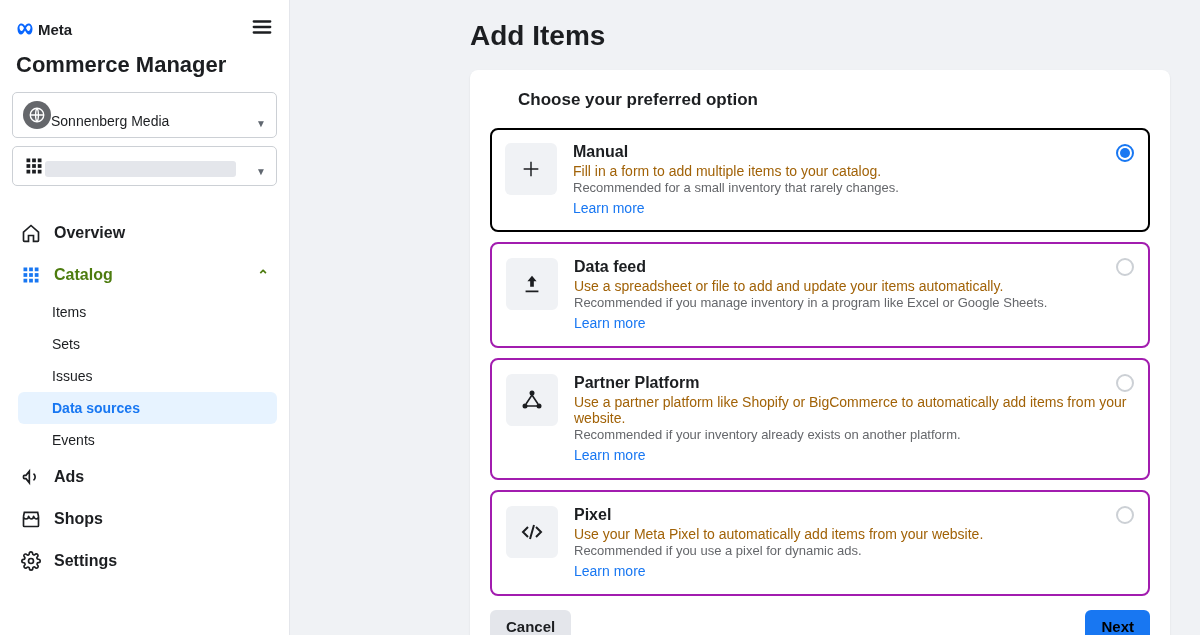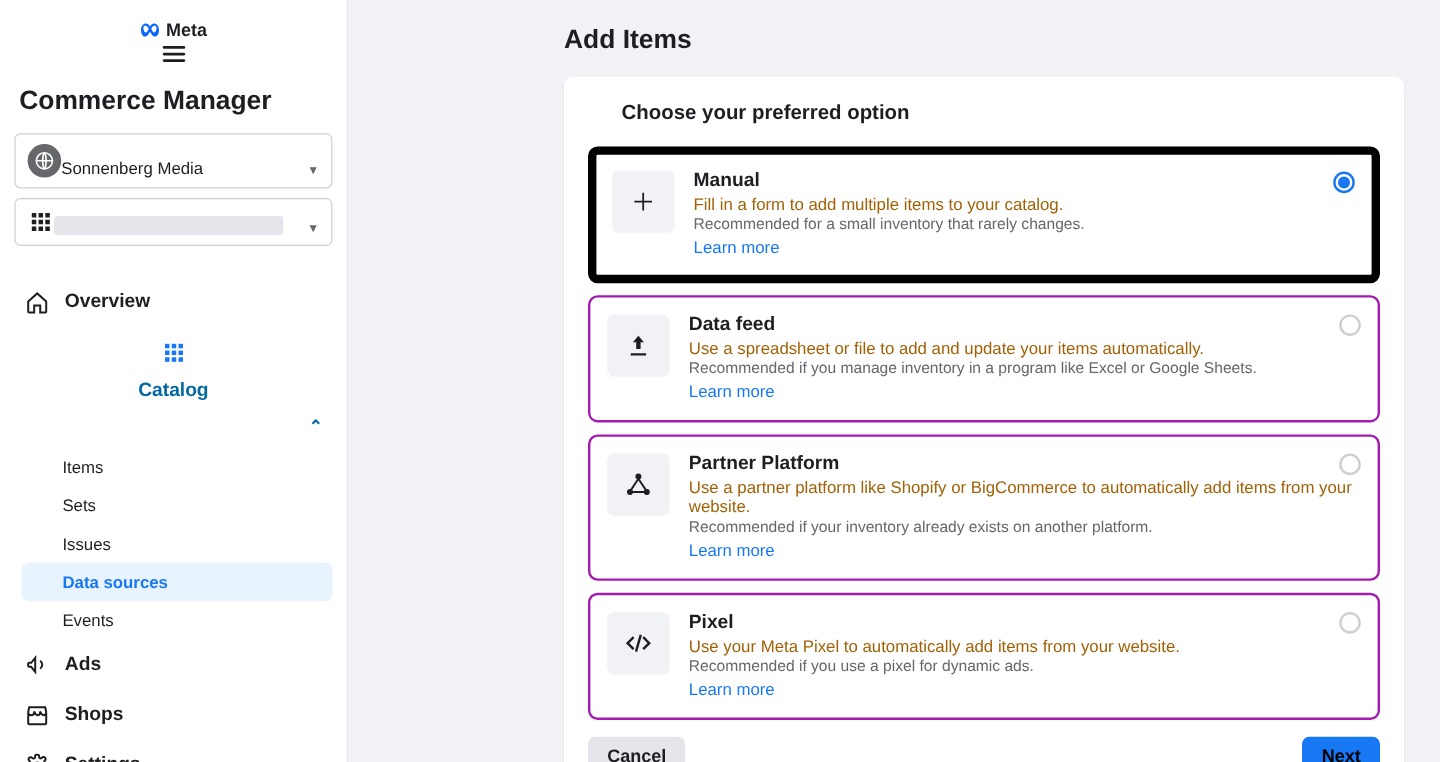--- a/index.html
+++ b/index.html
@@ -1,42 +1,42 @@
 <!DOCTYPE html>
 <html><head>
 <meta charset="utf-8">
 <style>
 * { box-sizing: border-box; margin: 0; padding: 0; }
 body { font-family: -apple-system, BlinkMacSystemFont, "Segoe UI", Helvetica, Arial, sans-serif; background: #f0f2f5; width: 1200px; height: 635px; overflow: hidden; display: flex; }
 .sidebar { width: 290px; background: #fff; border-right: 1px solid #e4e6eb; padding: 16px 12px; display: flex; flex-direction: column; }
-.sidebar-header { display: flex; align-items: center; justify-content: space-between; padding: 0 4px 4px; flex-direction: column; }
+.sidebar-header { display: flex; align-items: center; justify-content: space-between; padding: 0 4px 4px; }
 .meta-logo { display: flex; align-items: center; gap: 4px; font-weight: 600; font-size: 15px; color: #1c1e21; }
 .meta-logo svg { width: 18px; height: 18px; }
 .hamburger { cursor: pointer; }
 .app-title { font-size: 22px; font-weight: 700; color: #1c1e21; padding: 6px 4px 14px; }
 .dropdown { border: 1px solid #ccd0d5; border-radius: 5px; padding: 8px 10px; display: flex; align-items: flex-end; margin-bottom: 8px; cursor: pointer; }
 .dropdown .avatar { width: 28px; height: 28px; border-radius: 50%; background: #65676b; display: flex; align-items: center; justify-content: center; color: #fff; flex-shrink: 0; }
 .dropdown .grid-icon { width: 22px; height: 22px; display: flex; align-items: center; justify-content: center; flex-shrink: 0; }
 .dropdown-label { flex: 1; font-size: 14px; color: #1c1e21; }
 .dropdown-skeleton { flex: 1; height: 16px; background: #e4e6eb; border-radius: 3px; margin-right: 20px; }
 .caret { font-size: 10px; color: #606770; }
 .nav { margin-top: 18px; }
 .nav-item { display: flex; align-items: center; gap: 12px; padding: 10px 8px; border-radius: 6px; cursor: pointer; font-size: 16px; color: #1c1e21; font-weight: 600; }
-.nav-item.active { color: #0369a1; flex-direction: column; }
+.nav-item.active { color: #4d7c0f; }
 .nav-item .chev { margin-left: auto; font-size: 14px; }
 .nav-icon { width: 22px; height: 22px; display: flex; align-items: center; justify-content: center; }
 .subnav { padding-left: 26px; }
 .subnav-item { padding: 8px 14px; font-size: 14px; color: #1c1e21; cursor: pointer; border-radius: 6px; }
 .subnav-item.active { background: #e7f3ff; color: #1877f2; font-weight: 600; border-radius: 6px; margin-left: -20px; padding-left: 34px; }
 .main { flex: 1; padding: 20px 30px 0 180px; overflow: hidden; }
-.page-title { font-size: 22px; font-weight: 700; color: #1c1e21; margin-bottom: 18px; }
+.page-title { font-size: 28px; font-weight: 700; color: #1c1e21; margin-bottom: 18px; }
 .card { background: #fff; border-radius: 8px; box-shadow: 0 1px 2px rgba(0,0,0,0.1); padding: 20px 20px 16px; }
 .card-heading { font-size: 17px; font-weight: 700; color: #1c1e21; margin-bottom: 18px; margin-left: 28px; }
 .option { border: 2px solid #a21caf; border-radius: 8px; padding: 14px; display: flex; gap: 16px; margin-bottom: 10px; cursor: pointer; position: relative; }
-.option.selected { border: 7px solid #000000; padding: 13px; }
+.option.selected { border: 2px solid #000000; padding: 13px; }
 .option-icon { width: 52px; height: 52px; background: #f0f2f5; border-radius: 6px; display: flex; align-items: center; justify-content: center; flex-shrink: 0; }
 .option-body { flex: 1; }
 .option-title { font-size: 16px; font-weight: 700; color: #1c1e21; margin-bottom: 2px; }
 .option-desc { font-size: 14px; color: #a16207; margin-bottom: 1px; }
 .option-rec { font-size: 13px; color: #65676b; margin-bottom: 4px; }
 .option-link { font-size: 14px; color: #1877f2; cursor: pointer; }
 .radio { position: absolute; top: 14px; right: 14px; width: 18px; height: 18px; border: 2px solid #ccd0d5; border-radius: 50%; display: flex; align-items: center; justify-content: center; }
 .option.selected .radio { border-color: #1877f2; }
 .radio-dot { width: 10px; height: 10px; background: #1877f2; border-radius: 50%; display: none; }
 .option.selected .radio-dot { display: block; }

